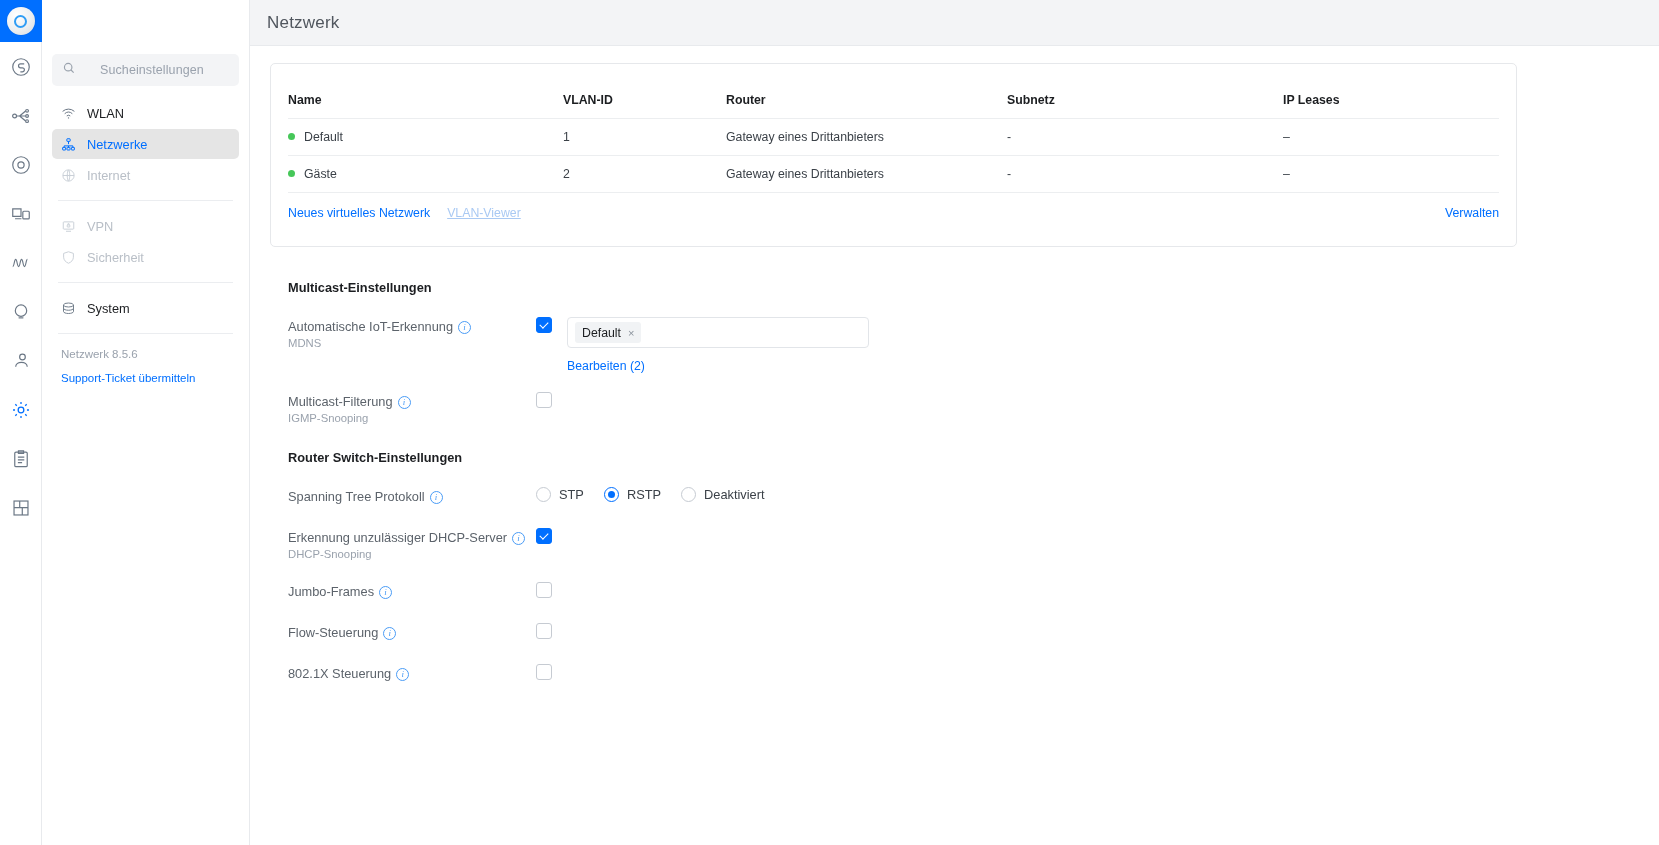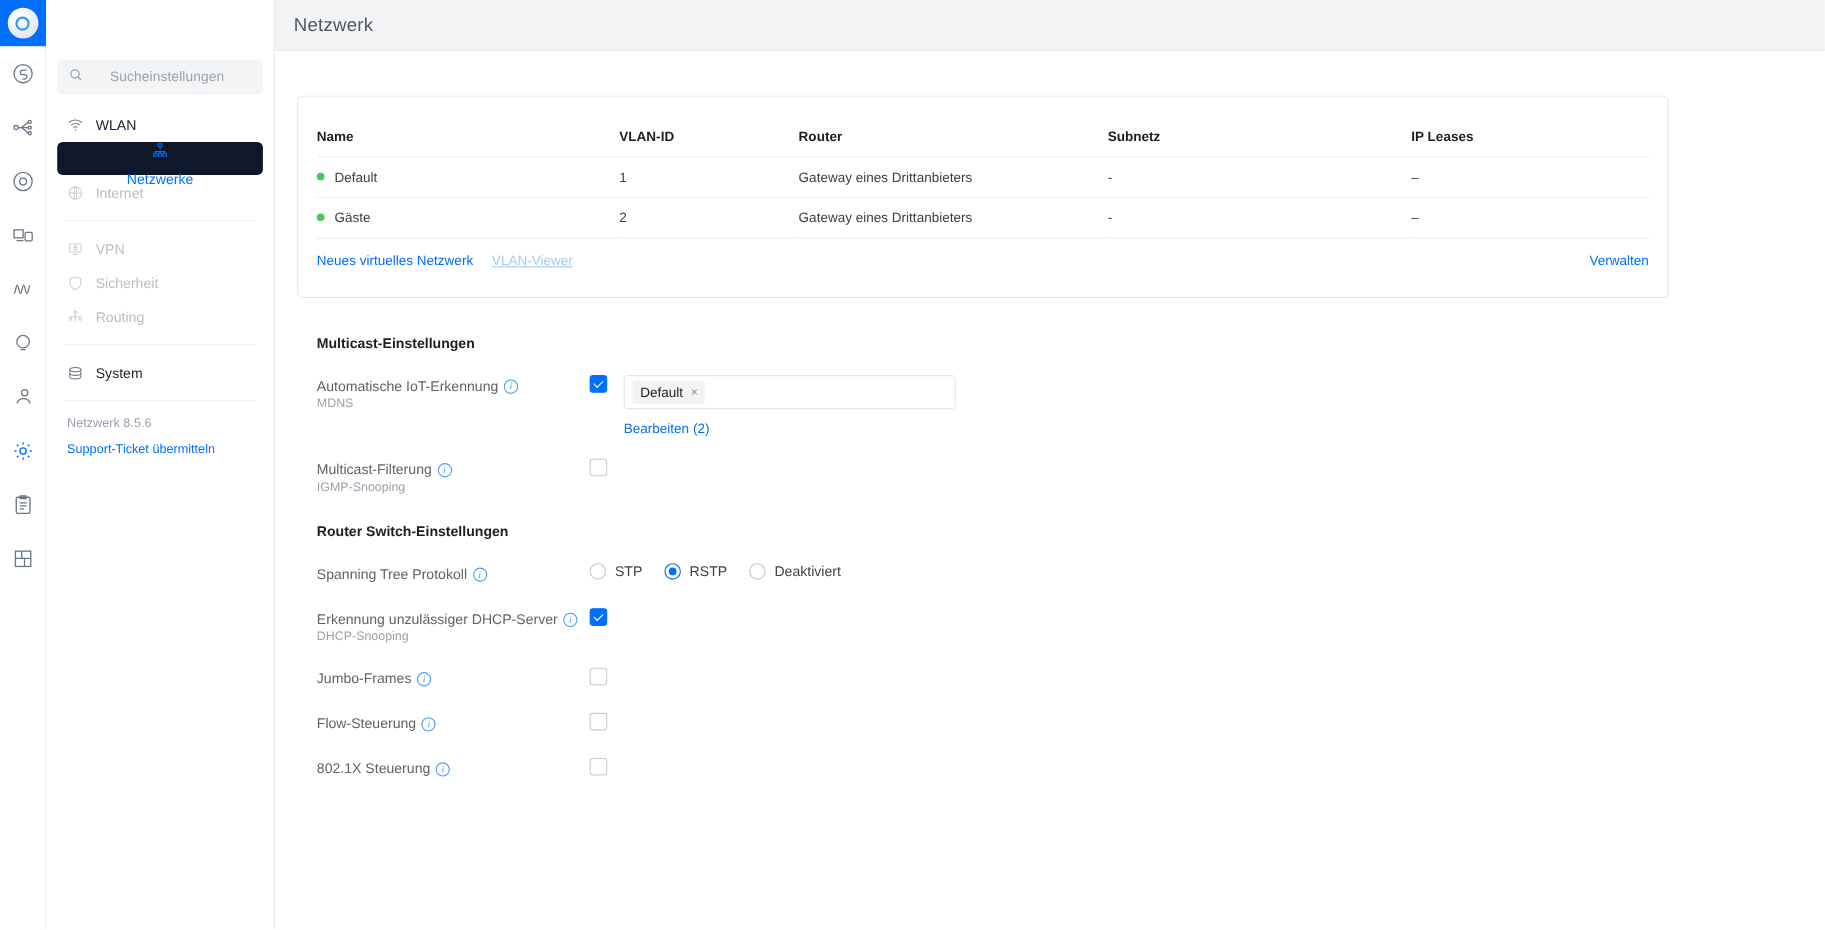--- a/index.html
+++ b/index.html
@@ -60,30 +60,30 @@
   .search svg { flex: 0 0 auto; color: #9aa2ad; }
   .search .ph { font-size: 12.5px; color: #9aa2ad; letter-spacing: .1px; }
 
   .nav-item {
     height: 30px; border-radius: 5px;
     display: flex; align-items: center; gap: 11px;
     padding: 0 9px; margin-bottom: 1px;
     font-size: 12.8px; color: #1c1e21;
   }
   .nav-item .ni { width: 15px; display: flex; align-items: center; justify-content: center; color: #6b7785; }
-  .nav-item.selected { background: #0f172a; color: #006fff; flex-direction: column; }
+  .nav-item.selected { background: #e5e5e5; color: #006fff; }
   .nav-item.selected .ni { color: #006fff; }
   .nav-item.disabled { color: #b9bfc7; }
   .nav-item.disabled .ni { color: #c8ced5; }
   .nav-sep { height: 1px; background: #ebedf0; margin: 10px 6px; }
   .nav-version { font-size: 11.5px; color: #9aa2ad; padding: 4px 9px 0; }
   .nav-support { font-size: 11.5px; color: #006fff; padding: 12px 9px 0; }
 
   
-  .main { flex: 1 1 auto; height: 711px; display: flex; flex-direction: column; background: #ffffff; gap: 24px; }
+  .main { flex: 1 1 auto; height: 711px; display: flex; flex-direction: column; background: #ffffff; }
   .topbar {
     height: 46px; flex: 0 0 46px; background: #f3f4f6;
     border-bottom: 1px solid #e8eaed;
     display: flex; align-items: center; padding-left: 17px;
   }
   .topbar .title { font-size: 17px; color: #50565e; letter-spacing: .2px; }
   .content { flex: 1 1 auto; overflow: hidden; padding: 17px 0 0 20px; }
 
   
   .card {
@@ -328,31 +328,20 @@
 
     <div class="nav-item disabled">
       <span class="ni">
         <svg width="15" height="15" viewBox="0 0 24 24" fill="none" stroke="currentColor" stroke-width="1.5">
           <path d="M4.2 5.4 12 2.8l7.8 2.6v6.2c0 4.5-3.4 7.8-7.8 9.6-4.4-1.8-7.8-5.1-7.8-9.6z"></path>
         </svg>
       </span>
       <span>Sicherheit</span>
     </div>
 
-    <div class="nav-item disabled">
-      <span class="ni">
-        <svg width="15" height="15" viewBox="0 0 24 24" fill="none" stroke="currentColor" stroke-width="1.5">
-          <circle cx="12" cy="4.6" r="1.9"></circle>
-            <circle cx="4.8" cy="14.4" r="1.9"></circle>
-            <circle cx="19.2" cy="14.4" r="1.9"></circle>
-          <path d="M12 6.5v12M3.2 11.2h17.6"></path>
-        </svg>
-      </span>
-      <span>Routing</span>
-    </div>
 
     <div class="nav-sep"></div>
 
 
     <div class="nav-item">
       <span class="ni">
         <svg width="15" height="15" viewBox="0 0 24 24" fill="none" stroke="currentColor" stroke-width="1.5">
           <ellipse cx="12" cy="6.4" rx="8" ry="3.2"></ellipse>
             <path d="M4 6.4v5.2c0 1.8 3.6 3.2 8 3.2s8-1.4 8-3.2V6.4"></path>
           <path d="M4 11.6v5.2c0 1.8 3.6 3.2 8 3.2s8-1.4 8-3.2v-5.2"></path>

